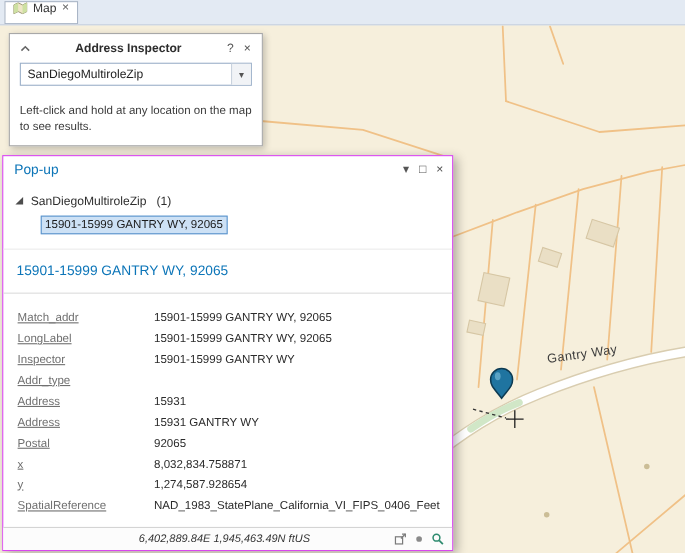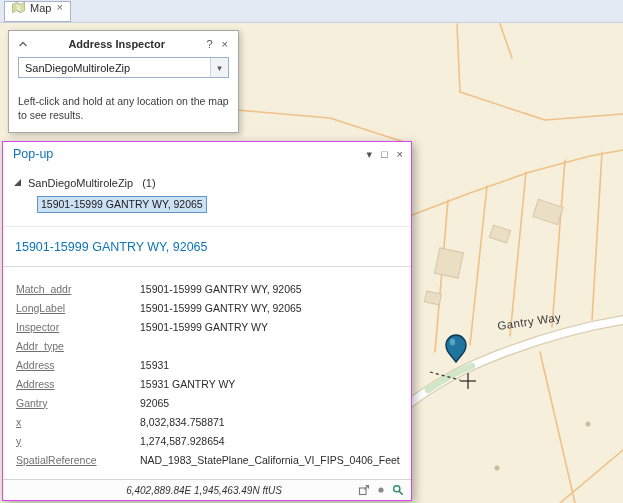--- a/index.html
+++ b/index.html
@@ -184,21 +184,21 @@
       </div>
       <div class="f-row">
         <span class="f-label">Address</span>
         <span class="f-value">15931</span>
       </div>
       <div class="f-row">
         <span class="f-label">Address</span>
         <span class="f-value">15931 GANTRY WY</span>
       </div>
       <div class="f-row">
-        <span class="f-label">Gantry</span>
+        <span class="f-label">Postal</span>
         <span class="f-value">92065</span>
       </div>
       <div class="f-row">
         <span class="f-label">x</span>
         <span class="f-value">8,032,834.758871</span>
       </div>
       <div class="f-row">
         <span class="f-label">y</span>
         <span class="f-value">1,274,587.928654</span>
       </div>

